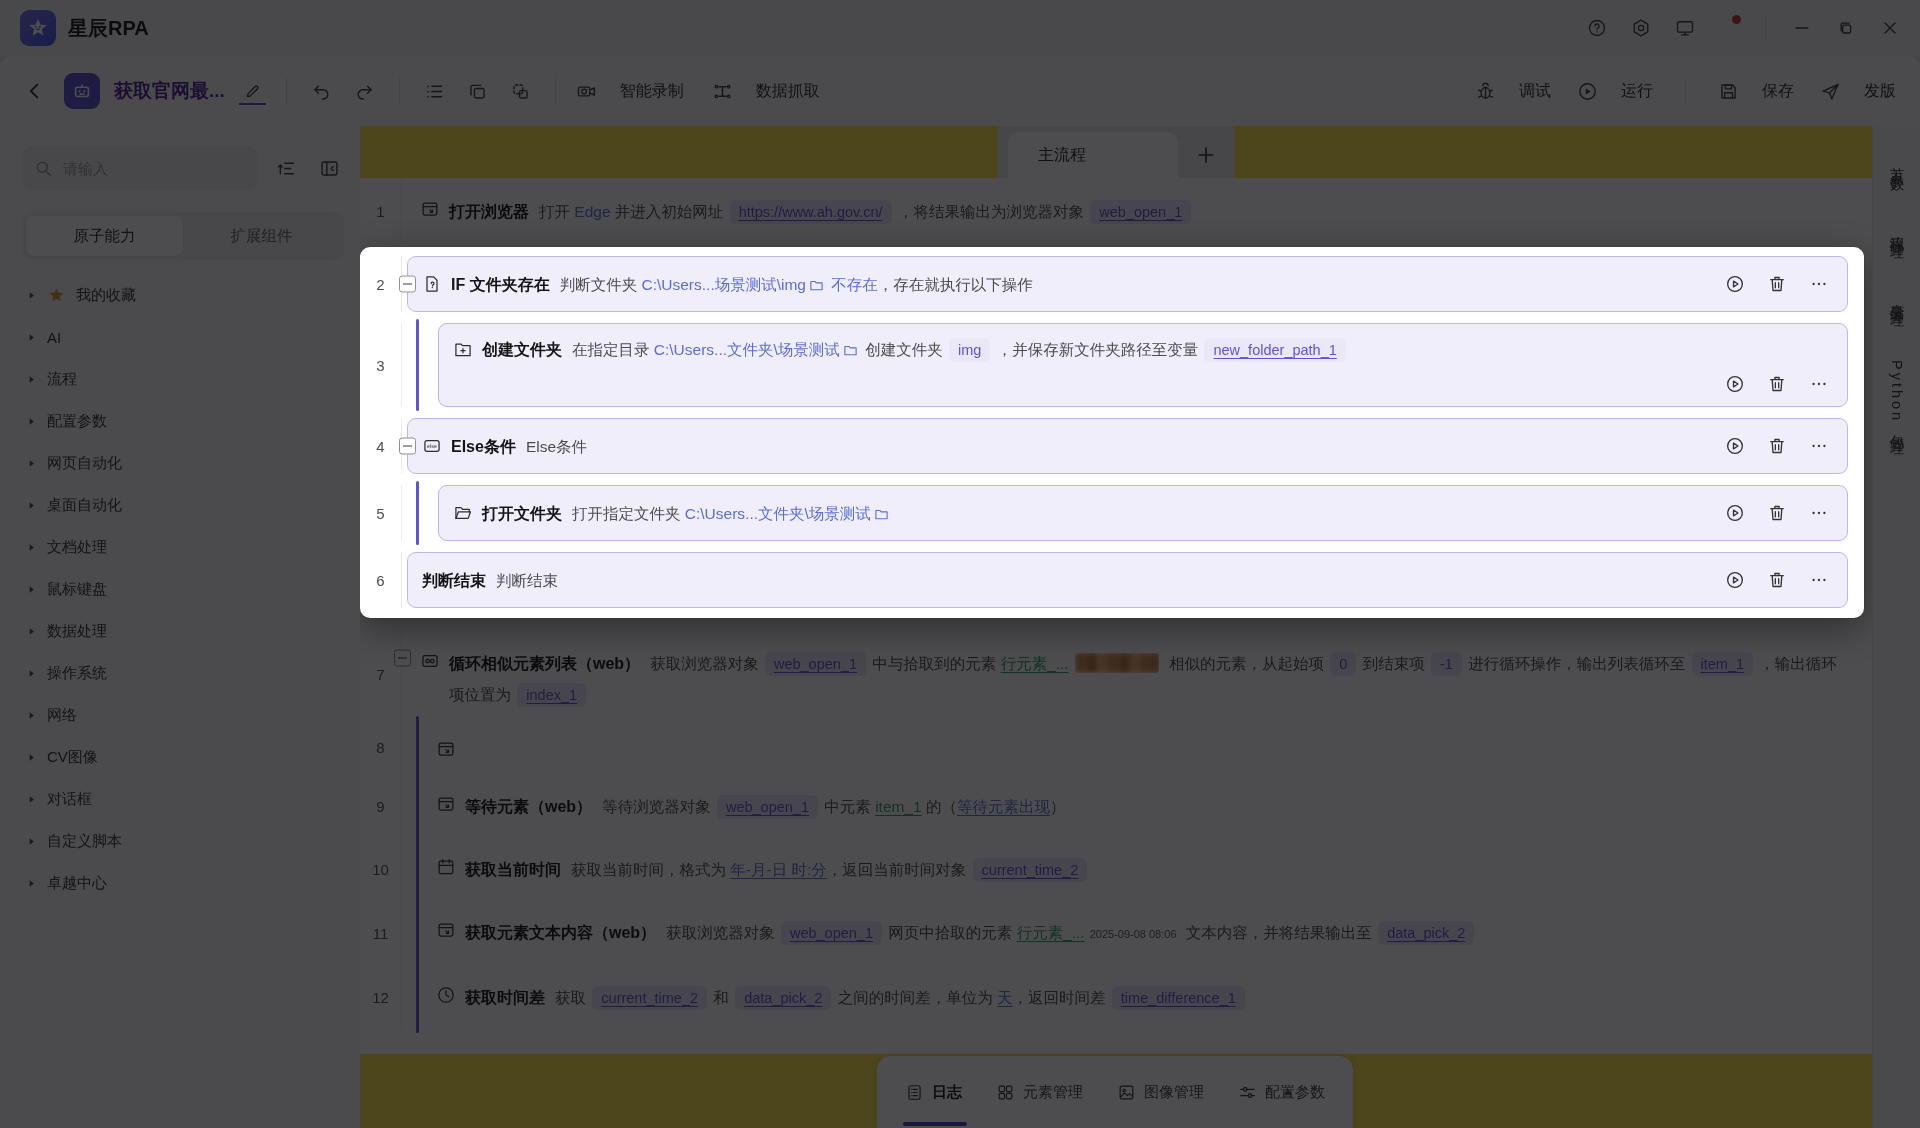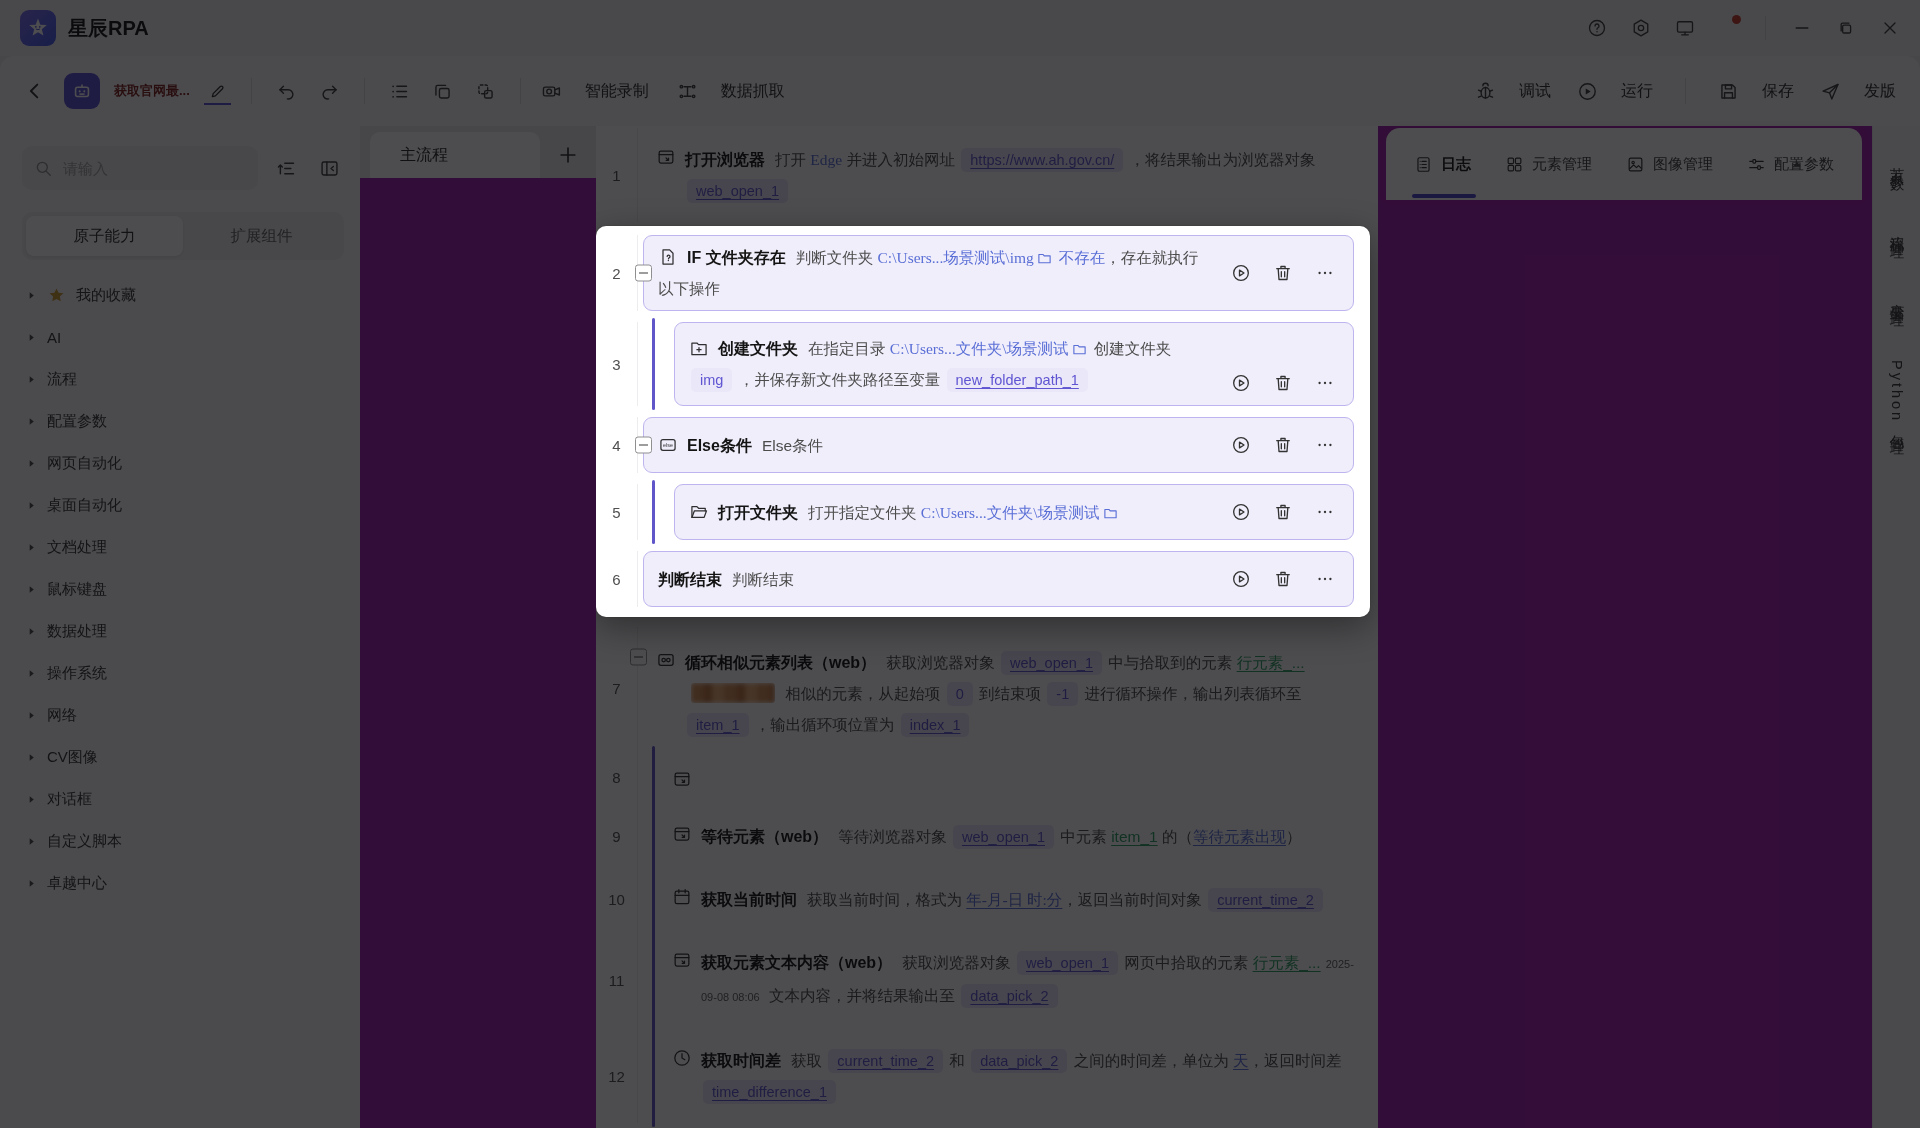--- a/index.html
+++ b/index.html
@@ -15,40 +15,40 @@
   .tb-btn{width:44px;height:40px;display:flex;align-items:center;justify-content:center;position:relative;cursor:pointer;}
   .tb-badge{position:absolute;top:7px;right:10px;width:9px;height:9px;border-radius:50%;background:#c4392e;}
   .tb-divider{width:1px;height:24px;background:#d7d7da;margin:0 8px;}
 
   
   .toolbar{height:70px;background:#f7f7f8;border-radius:14px 14px 0 0;display:flex;align-items:center;justify-content:space-between;padding:0 24px 0 20px;}
   .tl{display:flex;align-items:center;gap:14px;}
   .tr{display:flex;align-items:center;gap:26px;}
   .icon-btn{display:flex;align-items:center;justify-content:center;padding:4px;cursor:pointer;}
   .robot-badge{width:36px;height:36px;border-radius:9px;background:#5a50d2;display:flex;align-items:center;justify-content:center;}
-  .flow-name{font-size:13px;font-weight:600;color:#7f1d1d;}
+  .flow-name{font-size:19px;font-weight:600;color:#4c1d95;}
   .pencil-btn{border-bottom:2px solid #5b50d6;padding-bottom:2px;}
   .tb2-divider{width:1px;height:26px;background:#dcdcde;margin:0 6px;}
   .lab-btn{display:flex;align-items:flex-start;gap:23px;font-size:16px;color:#2b2b2b;cursor:pointer;}
 
   
   .body{display:flex;height:1002px;}
   .sidebar{width:360px;background:#f7f7f8;padding:20px 16px 0 22px;flex:0 0 360px;}
   .search-row{display:flex;align-items:center;gap:14px;}
   .search-box{flex:1;height:44px;background:#ebebed;border-radius:10px;display:flex;align-items:center;padding:0 12px;gap:8px;}
   .search-box input{border:none;background:transparent;outline:none;font-size:15px;color:#333;width:100%;}
   .search-box input::placeholder{color:#a2a2a6;}
   .seg{margin-top:22px;height:48px;background:#ececee;border-radius:10px;display:flex;padding:4px;}
   .seg-tab{flex:1;display:flex;align-items:center;justify-content:center;font-size:15.5px;color:#636366;border-radius:8px;cursor:pointer;}
   .seg-tab.active{background:#fff;color:#2b2b2b;box-shadow:0 1px 3px rgba(0,0,0,.07);}
   .tree{margin-top:14px;}
   .titem{height:42px;display:flex;align-items:center;gap:10px;font-size:15px;color:#333;cursor:pointer;padding-left:4px;}
 
   
-  .main{flex:1;display:flex;background:#a21caf;min-width:0;}
+  .main{flex:1;display:flex;flex-direction:column;background:#fde047;min-width:0;align-items:center;}
   .tabbar{height:52px;display:flex;align-items:flex-end;padding-left:10px;background:#e9e9eb;}
   .tab{height:46px;width:170px;background:#fff;border-radius:10px 10px 0 0;display:flex;align-items:center;padding-left:30px;font-size:16px;color:#2a2a2a;cursor:pointer;}
   .tab-add{height:46px;width:56px;display:flex;align-items:center;justify-content:center;cursor:pointer;}
   .canvas{flex:1;background:#fff;overflow:hidden;padding-top:2px;}
 
   
   .row{display:flex;align-items:stretch;}
   .num{flex:0 0 42px;border-right:1px solid #ededf0;display:flex;align-items:center;justify-content:center;font-size:15px;color:#4f4f4f;}
   .rowmain{flex:1;position:relative;min-width:0;}
   .rowmain.plain{display:flex;align-items:flex-start;padding:16px 24px 16px 18px;}
@@ -61,21 +61,21 @@
   .box{position:relative;margin:0 8px 0 5px;flex:1;background:#f1eefb;border:1px solid #beb5ee;border-radius:9px;display:flex;align-items:center;min-height:56px;padding:6px 150px 6px 14px;}
   .rowmain.nested .box{margin-left:36px;}
   .box.tall{min-height:84px;align-items:flex-start;padding-top:10px;}
   .collapse-btn{position:absolute;left:-9px;top:50%;transform:translateY(-50%);width:17px;height:17px;background:#fff;border:1px solid #8f8f92;border-radius:3px;display:flex;align-items:center;justify-content:center;cursor:pointer;z-index:2;}
   .collapse-btn::after{content:"";width:9px;height:1.6px;background:#3c3c3c;}
   .plain .collapse-btn{left:-8px;top:30px;}
   .actions{position:absolute;right:18px;top:50%;transform:translateY(-50%);display:flex;gap:22px;align-items:center;}
   .box.tall .actions{top:auto;bottom:12px;transform:none;}
   .act{cursor:pointer;display:flex;align-items:center;}
 
-  .sg-lk{color:#5a6fd6;font-family:Liberation Serif, serif;}
+  .sg-lk{color:#5a6fd6;}
   .sg-lk.u{text-decoration:underline;text-underline-offset:3px;}
   .sg-pill,.sg-val{display:inline-block;background:#eae7f9;color:#5f55d2;border-radius:5px;padding:0 9px;line-height:24px;font-size:14.5px;margin:0 2px;vertical-align:baseline;}
   .sg-pill{text-decoration:underline;text-underline-offset:3px;}
   .sg-g{color:#2e9e63;text-decoration:underline;text-underline-offset:3px;}
   .sg-small{font-size:11px;color:#5d5d5d;margin:0 5px;}
   .sg-blur{display:inline-block;width:84px;height:20px;border-radius:3px;overflow:hidden;vertical-align:-4px;margin:0 6px;}
   .sg-blur i{display:block;width:100%;height:100%;background:repeating-linear-gradient(90deg,#d28b52 0 13px,#b96f3d 13px 21px,#e8aa70 21px 33px);filter:blur(2.5px);}
   .sg-folder{display:inline-block;vertical-align:-3px;margin:0 3px;}
 
   

